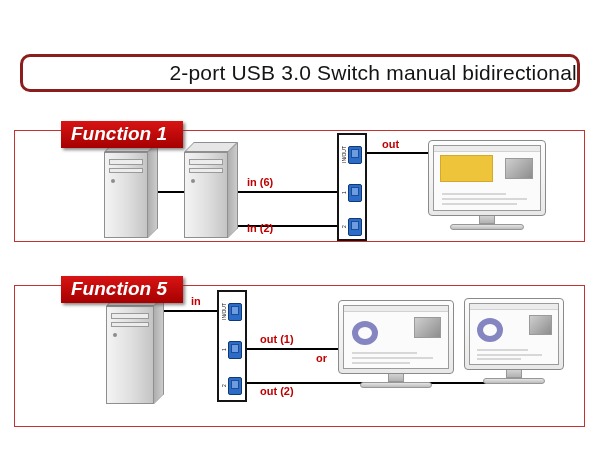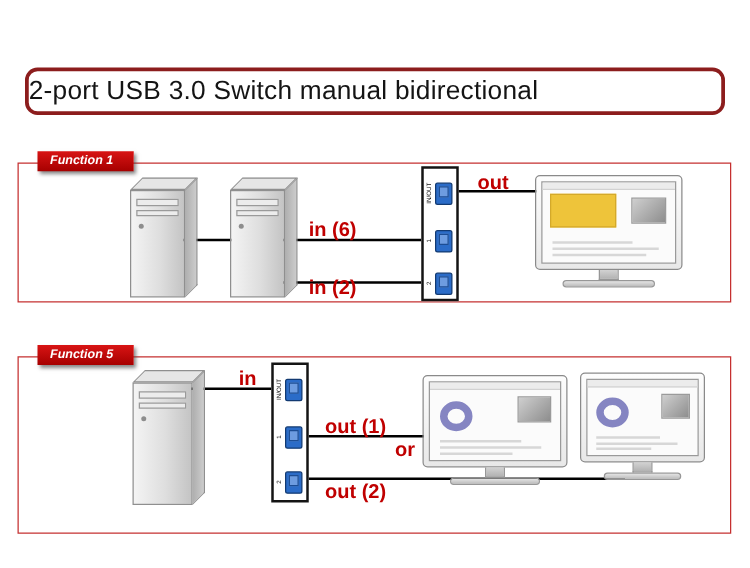--- a/index.html
+++ b/index.html
@@ -2,32 +2,32 @@
 <html><head>
 <meta charset="utf-8">
 <style>
   * { box-sizing: border-box; margin: 0; padding: 0; }
   body { background: #fff; font-family: "Liberation Sans", sans-serif; }
   #canvas { position: relative; width: 600px; height: 454px; background: #fff; overflow: hidden; }
 
   
   .title-box { position: absolute; left: 20px; top: 54px; width: 560px; height: 38px;
                border: 3px solid #8c1d1d; border-radius: 10px;
-               display: flex; align-items: center; justify-content: flex-start; }
+               display: flex; align-items: center; justify-content: flex-end; }
   .title-text { font-size: 21px; color: #141414; letter-spacing: .2px; }
 
   
   .func-frame { position: absolute; border: 1.5px solid #c53030; }
   .func-label { position: absolute; z-index: 6; background: linear-gradient(180deg, #d81414, #a60000);
-                color: #fff; font-weight: bold; font-style: italic; font-size: 10px;
-                padding: 2px 16px 3px 10px; box-shadow: 2px 2px 3px rgba(70,70,70,.65); }
+                color: #fff; font-weight: bold; font-style: italic; font-size: 19px;
+                padding: 2px 16px 3px 10px; box-shadow: 2px 2px 3px rgba(70,70,70,.65); margin-left: 31px; }
 
   
   .hline { position: absolute; height: 2px; background: #000; z-index: 1; }
-  .red-label { position: absolute; color: #c00000; font-weight: bold; font-size: 16px; z-index: 4; }
+  .red-label { position: absolute; color: #c00000; font-weight: bold; font-size: 11px; z-index: 4; }
 
   
   .tower { position: absolute; width: 54px; height: 96px; z-index: 2; }
   .tw-top   { position: absolute; left: 0; top: 0; width: 44px; height: 10px; background: #e6e6e6;
               border: 1px solid #8f8f8f; transform: skewX(-45deg); transform-origin: bottom left; }
   .tw-side  { position: absolute; left: 44px; top: 10px; width: 10px; height: 86px;
               background: linear-gradient(90deg, #aeaeae, #cccccc);
               border: 1px solid #8f8f8f; border-left: none; transform: skewY(-45deg); transform-origin: top left; }
   .tw-front { position: absolute; left: 0; top: 10px; width: 44px; height: 86px;
               background: linear-gradient(90deg, #f4f4f4 0%, #dedede 55%, #c4c4c4 100%);

